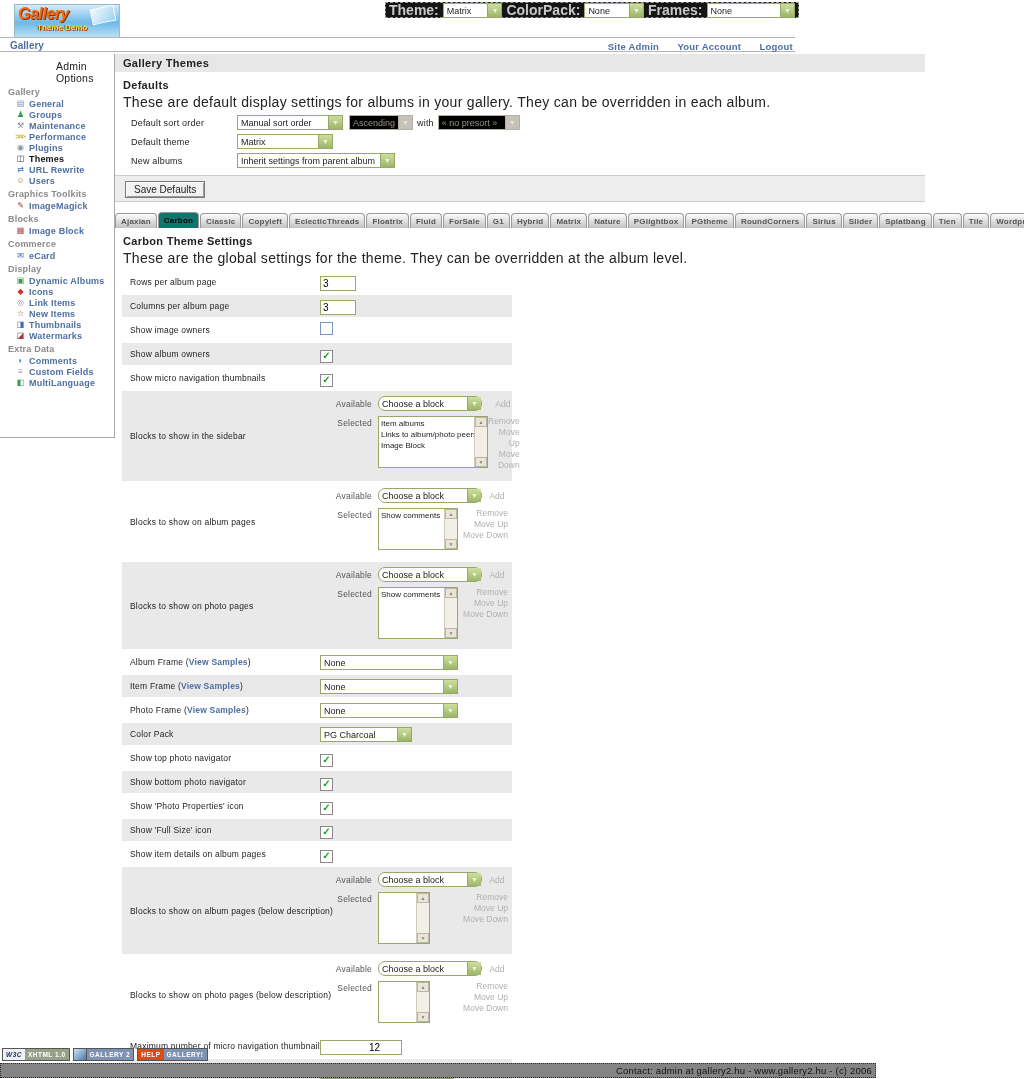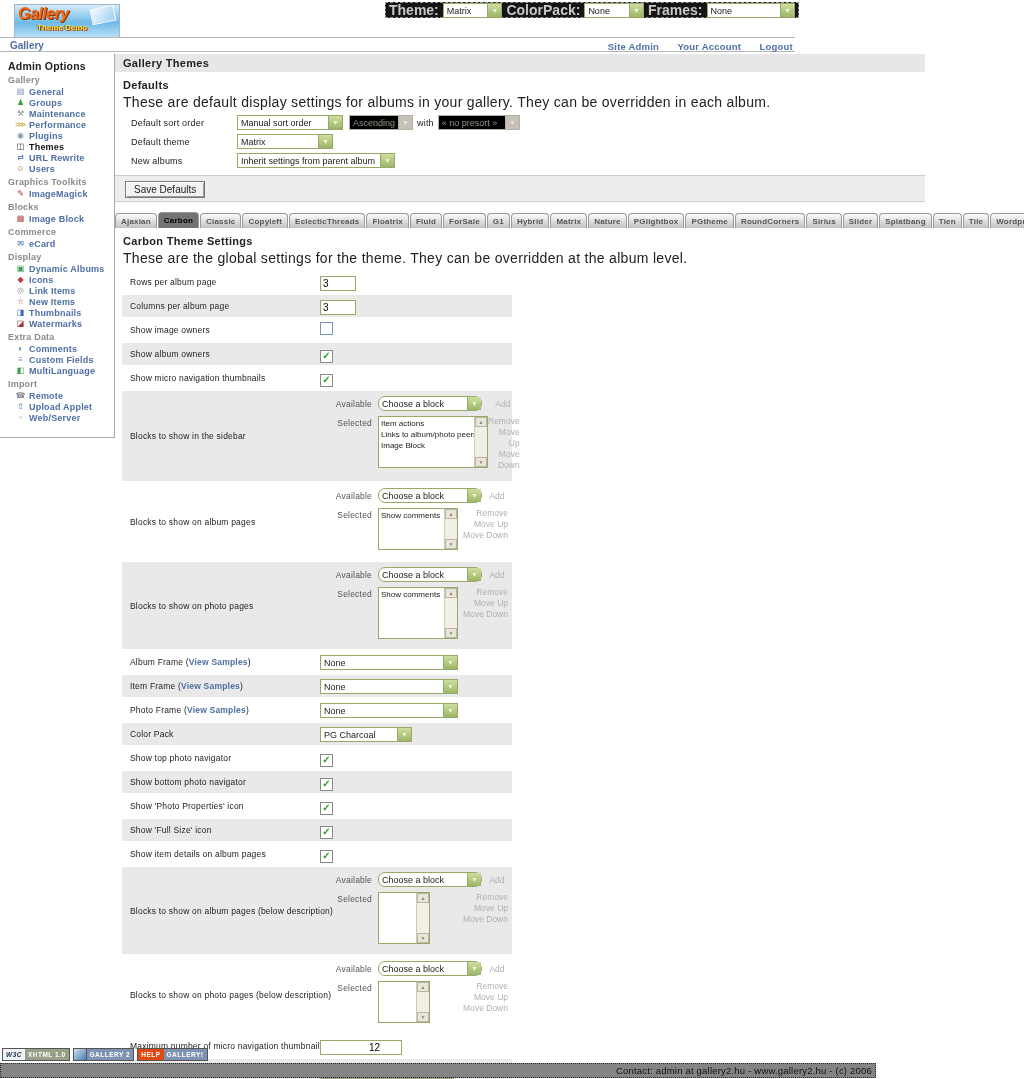--- a/index.html
+++ b/index.html
@@ -22,21 +22,21 @@
   #hline1{position:absolute;top:37px;left:0;width:795px;border-top:1px solid #b5b5b5;}
   #crumb{position:absolute;top:39px;left:0;width:795px;height:13px;display:flex;
         justify-content:space-between;align-items:center;padding:0 2px 0 10px;
         box-sizing:border-box;border-bottom:1px solid #b5b5b5;}
   .crumb-link{font-size:10px;font-weight:bold;color:#4e6fa3;}
   .ulink{font-size:9.5px;font-weight:bold;color:#4e6fa3;margin-left:14px;letter-spacing:0.2px;}
   
   #sidebar{position:absolute;left:0;top:54px;width:115px;height:384px;background:#fff;
         border-right:1px solid #aaa;border-bottom:1px solid #aaa;box-sizing:border-box;
         padding:6px 2px 4px 8px;overflow:hidden;}
-  .sb-title{font-size:10.5px;font-weight:bold;margin-bottom:3px;letter-spacing:0.2px;}
+  .sb-title{font-size:10.5px;font-weight:normal;margin-bottom:3px;letter-spacing:0.2px;margin-left:48px;}
   .sb-sec{margin-top:3px;}
   .sb-sec-lbl{font-size:9px;font-weight:bold;color:#8a8a8a;height:11px;letter-spacing:0.2px;}
   .sb-item{display:flex;align-items:center;height:11px;padding-left:7px;cursor:pointer;}
   .sb-item .icn{width:11px;font-size:8px;margin-right:3px;text-align:center;flex:none;}
   .sb-item .s-lbl{font-size:9px;font-weight:bold;color:#4e6fa3;white-space:nowrap;letter-spacing:0.2px;}
   .sb-item.active .s-lbl{color:#111;}
   
   #main{position:absolute;left:115px;top:54px;width:810px;}
   .page-title-bar{height:18px;line-height:18px;background:#e7e7e7;font-weight:bold;font-size:11px;
         padding-left:8px;letter-spacing:0.3px;}
@@ -47,21 +47,21 @@
   .with-lbl{margin:0 4px;letter-spacing:0.2px;}
   .savebar{background:#ededed;border-top:1px solid #ccc;border-bottom:1px solid #ccc;
         padding:3px 0 3px 10px;margin-top:7px;}
   button{font-family:"Liberation Sans",sans-serif;font-size:10px;background:#f2f2f2;color:#222;
         border:1px solid #7a7a7a;box-shadow:inset 1px 1px 0 #fff, inset -1px -1px 0 #9a9a9a;
         padding:2px 8px;margin-right:8px;cursor:pointer;}
   #tabs{display:flex;gap:1px;margin-top:10px;align-items:flex-end;}
   .tab{padding:3px 5px 2px;font-size:8px;font-weight:bold;color:#555;cursor:pointer;white-space:nowrap;
         background:linear-gradient(#fcfcfc,#c2c2c2);border:1px solid #999;border-bottom:none;
         border-radius:4px 4px 0 0;letter-spacing:0.2px;}
-  .tab.active{background:#737373;color:#000;padding-bottom:3px;}
+  .tab.active{background:#0f766e;color:#000;padding-bottom:3px;}
   
   #rows{margin-top:4px;margin-left:7px;width:390px;}
   .row{display:flex;align-items:center;min-height:18px;margin-bottom:2px;}
   .row.alt{background:#e9e9e9;}
   .row.blk{padding:3px 0;}
   .lbl{width:182px;flex:none;padding-left:8px;font-size:8.5px;letter-spacing:0.2px;white-space:nowrap;}
   .ctl{flex:1;padding:2px 0 2px 8px;}
   .lbl-link{color:#4e6fa3;font-weight:bold;cursor:pointer;}
   .ti{height:13px;border:1px solid #98a869;font-size:10px;padding:0 2px;
         font-family:"Liberation Sans",sans-serif;}
@@ -234,35 +234,20 @@
         </div>
         <div class="sb-item">
           <span class="icn" style="color: rgb(136, 144, 160);">≡</span>
           <span class="s-lbl">Custom Fields</span>
         </div>
         <div class="sb-item">
           <span class="icn" style="color: rgb(58, 158, 78);">◧</span>
           <span class="s-lbl">MultiLanguage</span>
         </div>
       </div>
-      <div class="sb-sec">
-        <div class="sb-sec-lbl">Import</div>
-        <div class="sb-item">
-          <span class="icn" style="color: rgb(128, 136, 144);">☎</span>
-          <span class="s-lbl">Remote</span>
-        </div>
-        <div class="sb-item">
-          <span class="icn" style="color: rgb(58, 106, 176);">⇧</span>
-          <span class="s-lbl">Upload Applet</span>
-        </div>
-        <div class="sb-item">
-          <span class="icn" style="color: rgb(128, 136, 144);">▫</span>
-          <span class="s-lbl">Web/Server</span>
-        </div>
-      </div>
     </div>
 </div>
 
 <div id="main">
   <div class="page-title-bar">Gallery Themes</div>
 
   <div class="sec-h">Defaults</div>
   <div class="sec-d">These are default display settings for albums in your gallery. They can be overridden in each album.</div>
 
   <div class="dfrow">
@@ -359,21 +344,21 @@
             <span class="sel b-sel" style="width: 104px;">
               <span class="sel-txt">Choose a block</span>
               <span class="sel-btn">▼</span>
             </span>
             <span class="b-add">Add</span>
           </div>
           <div class="b-line start">
             <span class="b-cap" style="margin-top: 2px;">Selected</span>
             <span class="lb" style="width: 110px; height: 52px;">
               <span class="lb-items">
-                <div>Item actions</div>
+                <div>Item albums</div>
                 <div>Links to album/photo peers</div>
                 <div>Image Block</div>
               </span>
               <span class="lb-sc">
                 <span>▲</span>
                 <span>▼</span>
               </span>
             </span>
             <div class="b-acts">
               <div>Remove</div>

